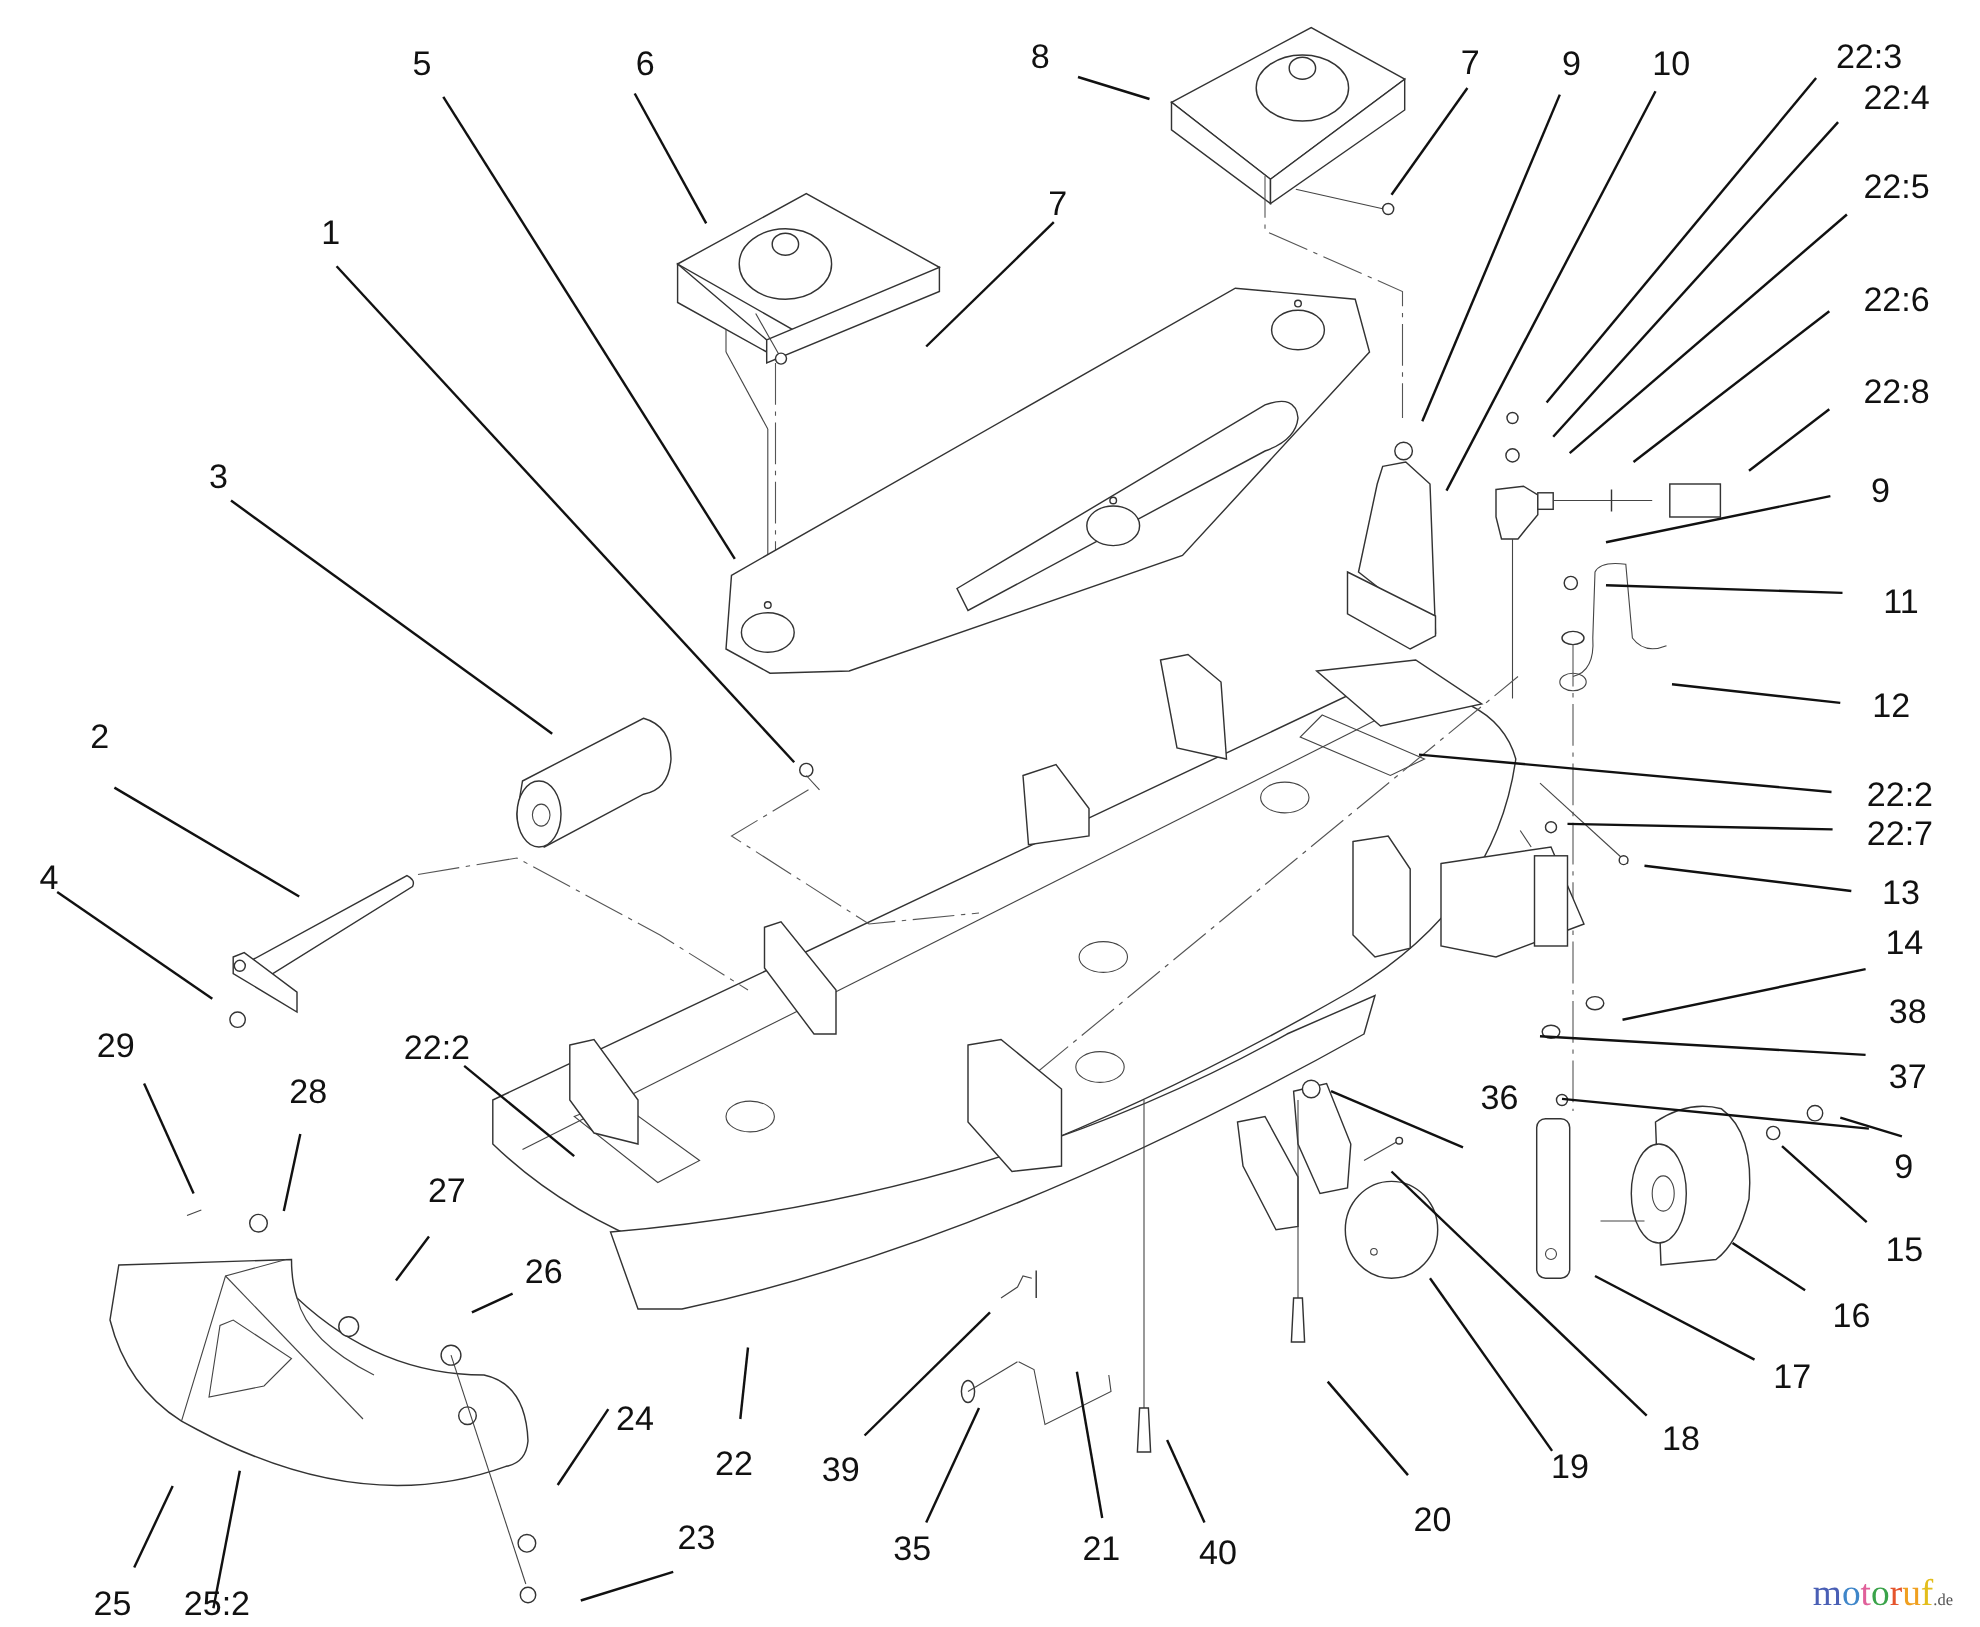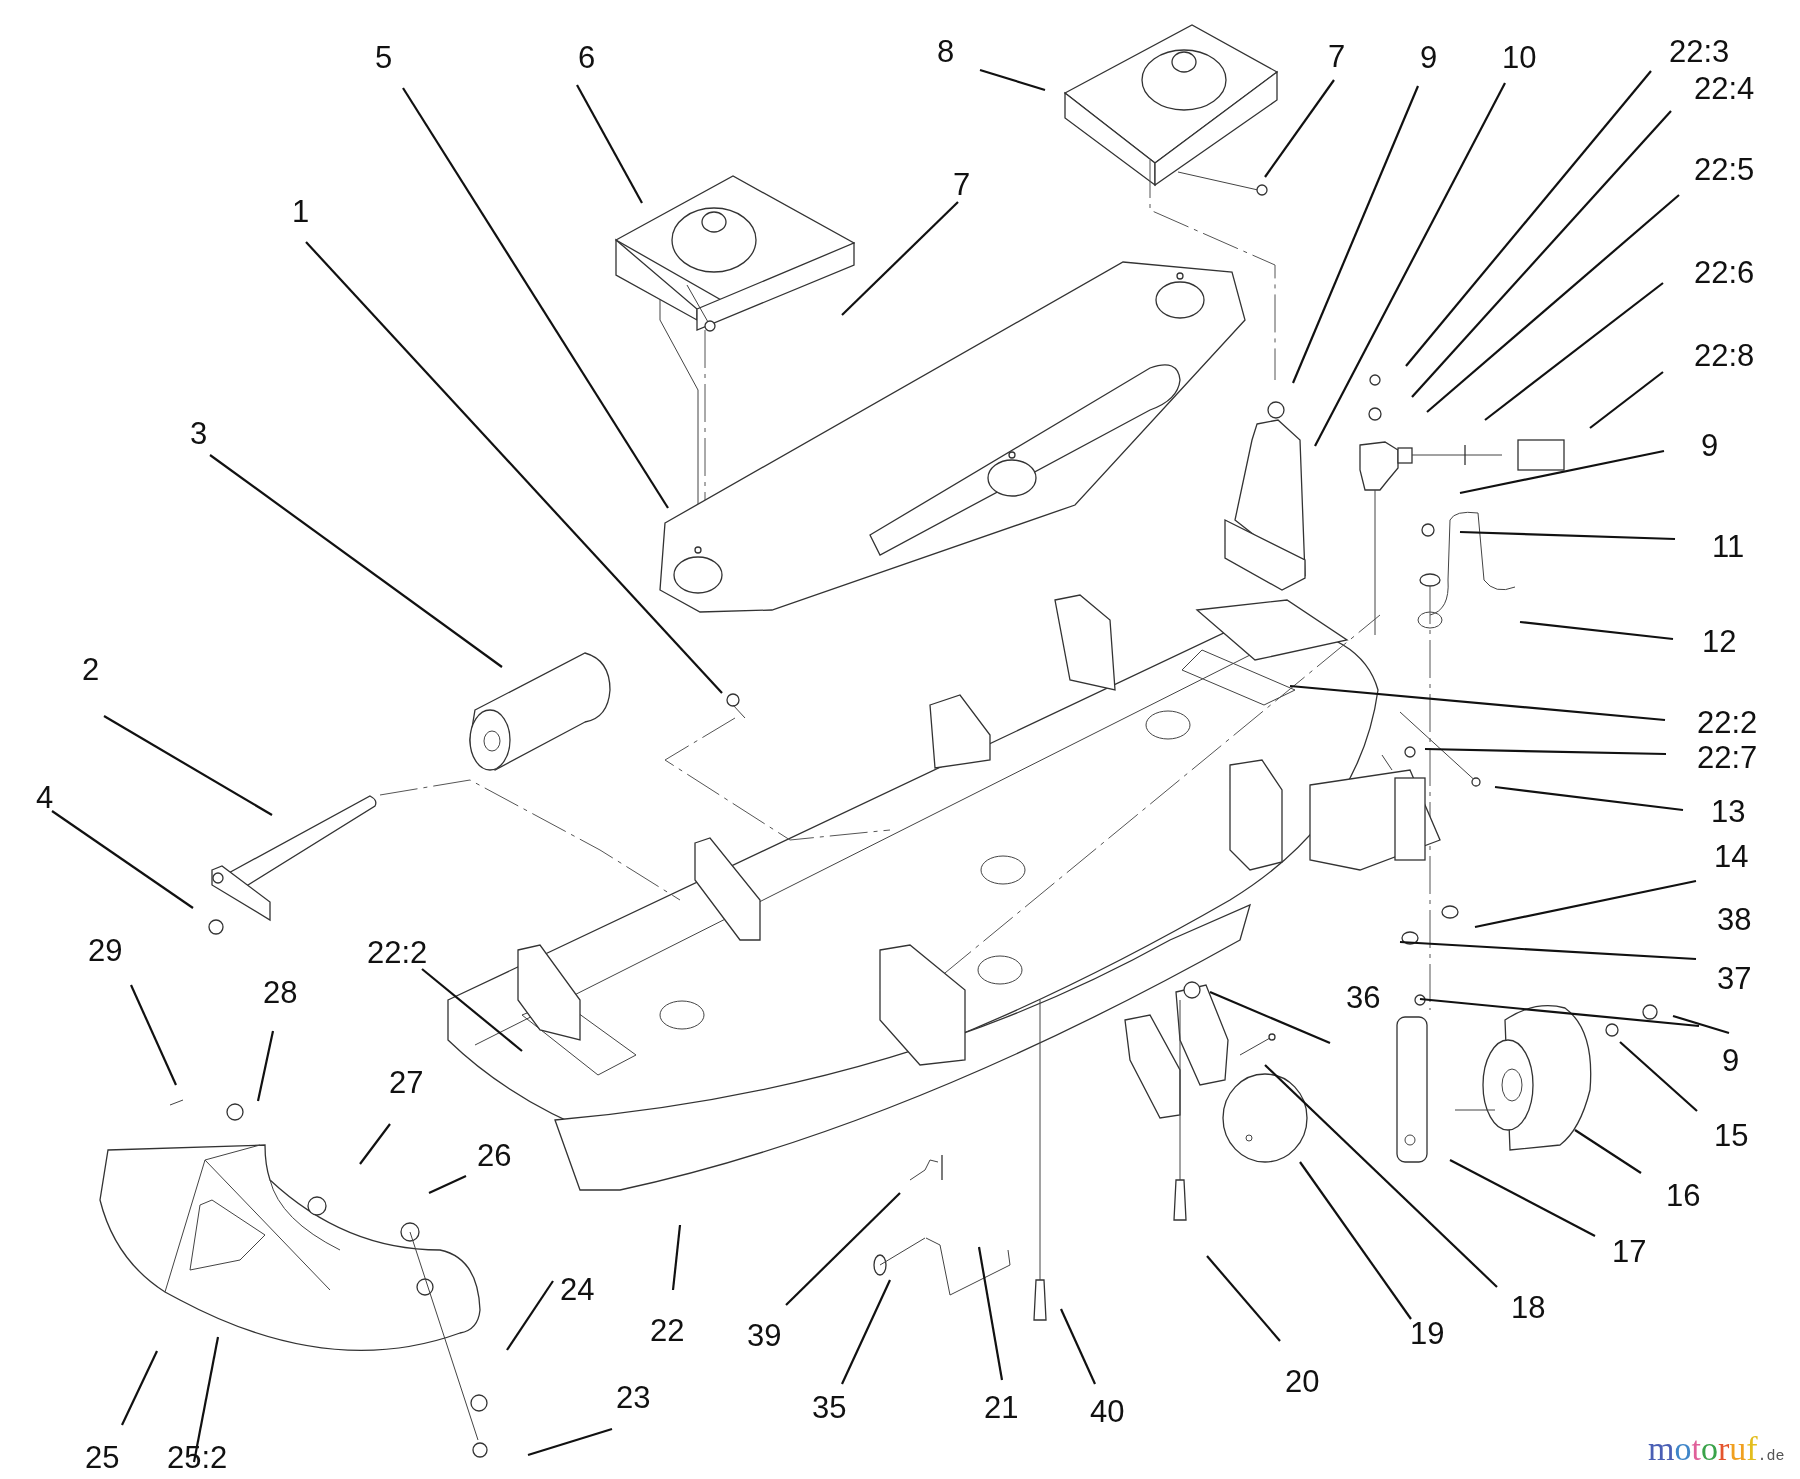--- a/index.html
+++ b/index.html
@@ -5,21 +5,21 @@
   html, body { margin: 0; padding: 0; background: #ffffff; }
   body { width: 1800px; height: 1479px; position: relative; overflow: hidden; }
   #diagram { position: absolute; left: 0; top: 0; width: 1800px; height: 1479px; }
   .lbl { font-family: "Liberation Sans", sans-serif; font-size: 31px; fill: #111; }
   .lead { stroke: #111; stroke-width: 2.2; fill: none; }
   .part { stroke: #333; stroke-width: 1.3; fill: #fff; }
   .part-thin { stroke: #444; stroke-width: 1; fill: none; }
   .dash { stroke: #555; stroke-width: 1; fill: none; stroke-dasharray: 38 6 4 6; }
   .hw { stroke: #333; stroke-width: 1.3; fill: #fff; }
   #watermark { position: absolute; left: 1648px; top: 1430px; font-family: "Liberation Serif", serif; font-size: 34px; letter-spacing: 0px; }
-  #watermark .tld { font-family: Liberation Mono, monospace; font-size: 15px; color: #555; }
+  #watermark .tld { font-family: Liberation Serif, serif; font-size: 15px; color: #555; }
 </style>
 </head>
 <body>
 
 <svg id="diagram" xmlns="http://www.w3.org/2000/svg" viewBox="0 0 1800 1479">
 
   <g>
 
     <g>
       <polygon class="part" points="616,240 733,176 854,243 737,309"></polygon>

